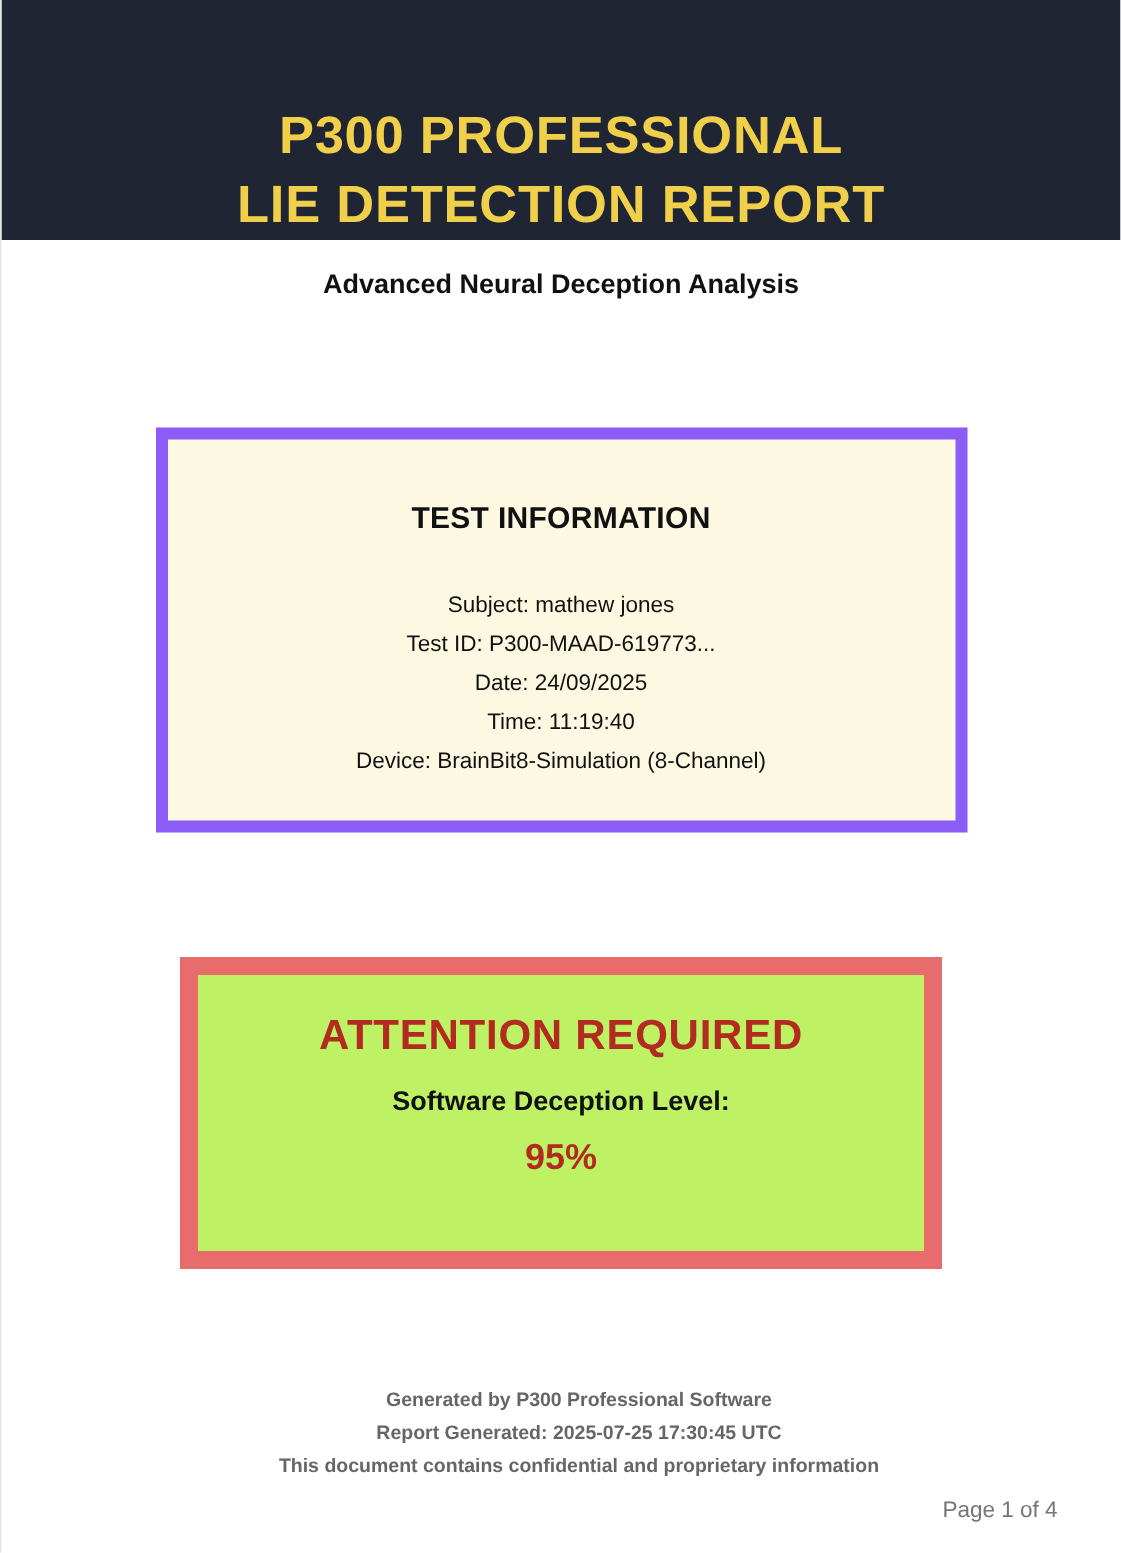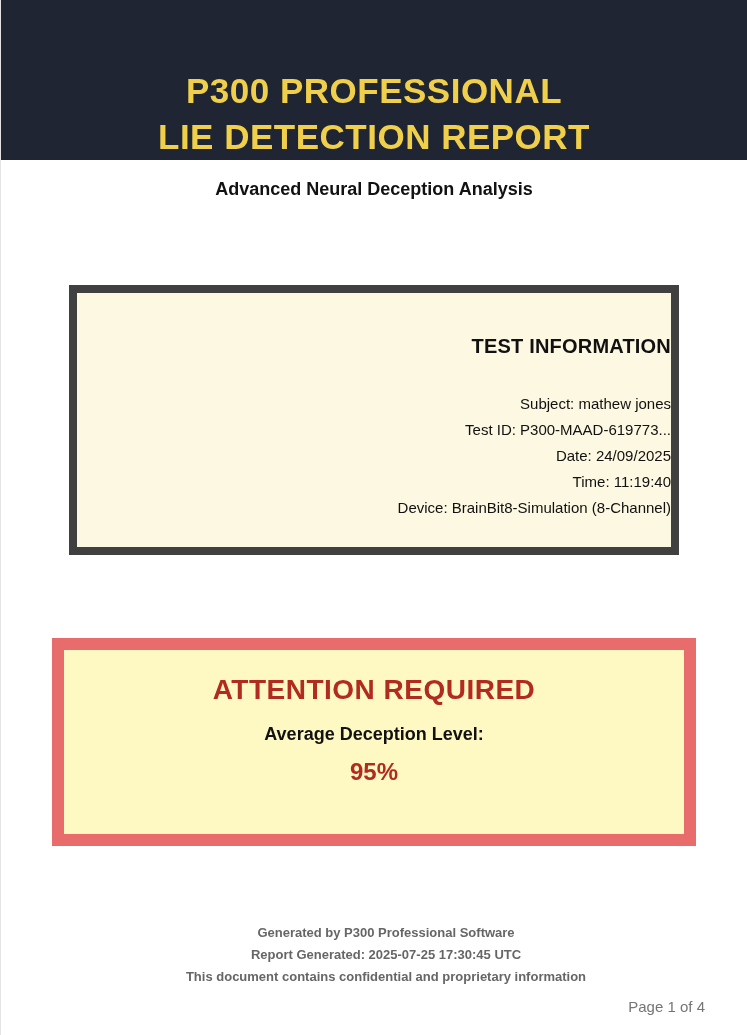--- a/index.html
+++ b/index.html
@@ -37,49 +37,49 @@
     margin-top: 19px;
     text-align: center;
     font-size: 18px;
     font-weight: bold;
     color: #111111;
   }
 
   
   .info-box {
     box-sizing: border-box;
-    width: 610px;
+    width: 541px;
     height: 270px;
     margin: 85px auto 0 auto;
-    border: 8px solid #404040;
+    border: 8px solid #8b5cf6;
     background: #fdf8e1;
-    text-align: right;
+    text-align: center;
   }
   .info-box h2 {
     margin: 42px 0 0 0;
     font-size: 20px;
     font-weight: bold;
     color: #111111;
     letter-spacing: 0.2px;
   }
   .info-lines {
     margin-top: 33px;
     font-size: 15px;
     color: #111111;
   }
   .info-line { line-height: 26px; }
 
   
   .alert-box {
     box-sizing: border-box;
-    width: 644px;
+    width: 508px;
     height: 208px;
     margin: 83px auto 0 auto;
     border: 12px solid #e96c6c;
-    background: #fef9c3;
+    background: #bef264;
     text-align: center;
   }
   .alert-title {
     margin: 24px 0 0 0;
     font-size: 28px;
     font-weight: bold;
     color: #b22b20;
     letter-spacing: 0.5px;
   }
   .alert-label {
@@ -136,21 +136,21 @@
       <div class="info-line">Subject: mathew jones</div>
       <div class="info-line">Test ID: P300-MAAD-619773...</div>
       <div class="info-line">Date: 24/09/2025</div>
       <div class="info-line">Time: 11:19:40</div>
       <div class="info-line">Device: BrainBit8-Simulation (8-Channel)</div>
     </div>
   </section>
 
   <section class="alert-box">
     <h2 class="alert-title">ATTENTION REQUIRED</h2>
-    <div class="alert-label">Average Deception Level:</div>
+    <div class="alert-label">Software Deception Level:</div>
     <div class="alert-value">95%</div>
   </section>
 
   <footer>
     <div class="footer">
       <div class="footer-line">Generated by P300 Professional Software</div>
       <div class="footer-line">Report Generated: 2025-07-25 17:30:45 UTC</div>
       <div class="footer-line">This document contains confidential and proprietary information</div>
     </div>
     <div class="page-number">Page 1 of 4</div>

